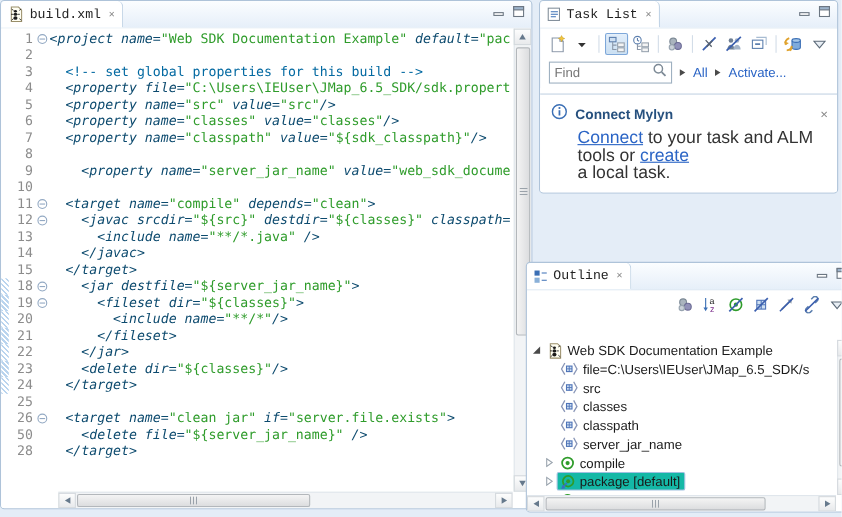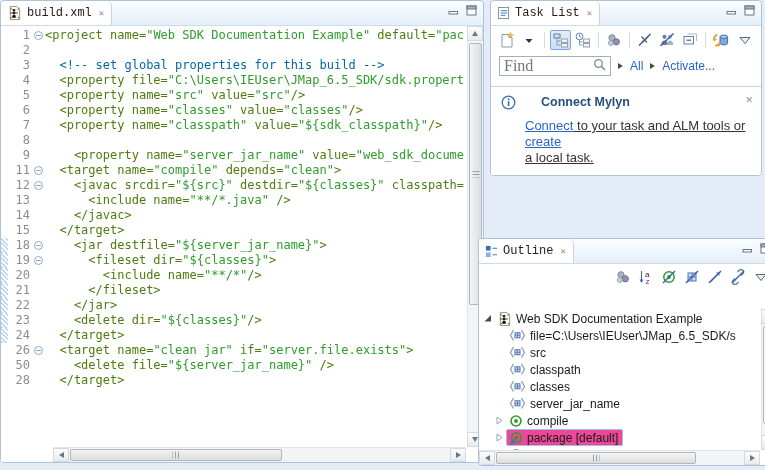--- a/index.html
+++ b/index.html
@@ -30,21 +30,21 @@
   .cl { display:flex; height:15px; }
   .rg { width:7px; flex:none; }
   .rg.hatch { background-image:repeating-linear-gradient(45deg,#b9d4ee 0 1.5px,#ffffff 1.5px 3.2px); }
   .ln { width:24px; flex:none; text-align:right; color:#8c8c8c; padding-right:2px; }
   .fd { width:13px; flex:none; display:flex; justify-content:center; }
   .fold-dot { width:9px; height:9px; border:1px solid #93a9c3; border-radius:50%; margin-top:3px;
               display:flex; align-items:center; justify-content:center; }
   .fold-dot::after { content:""; width:5px; height:1px; background:#93a9c3; }
   .cd { flex:1; white-space:pre; overflow:hidden; color:#000; }
   .cd.cur { background:#e9f3fd; }
-  .seg.m { color:#4d7c0f; }
+  .seg.m { color:#0c4a6e;font-style:italic; }
   .seg.s { color:#2f9c2b; }
   .seg.c { color:#0369a1; }
   .seg.sel { background:#3874d8; color:#fff; }
 
   
   .vscroll { position:absolute; top:0; right:0; bottom:15px; width:16px; background:#f2f4f6; border-left:1px solid #e0e6ec; }
   .hscroll { position:absolute; bottom:0; height:15px; background:#f2f4f6; border-top:1px solid #e0e6ec; }
   .editor-content .hscroll { left:52px; right:17px; }
   .outline-content .hscroll { left:0; right:17px; }
   .sb-btn { position:absolute; width:16px; height:15px; display:flex; align-items:center; justify-content:center;
@@ -68,46 +68,46 @@
           border:1px solid transparent; border-radius:2px; }
   .tbtn.pressed { border-color:#7da7d9; background:linear-gradient(#e2eefa,#cadff2); }
   .tsep { width:1px; height:16px; background:#d3dde8; margin:0 3px; flex:none; }
   .tspacer { flex:1; }
   .toolbar.right { justify-content:flex-end; height:26px; padding:2px 6px; }
 
   
   .findrow { flex:none; display:flex; align-items:center; gap:7px; padding:2px 8px 4px 8px; }
   .findbox { width:112px; height:20px; border:1px solid #9fb1c1; background:#fff;
              display:flex; align-items:center; padding:0 4px; }
-  .findbox input { border:0; outline:0; flex:1; min-width:0; font-size:16px; color:#1d4ed8;
-                   font-family:Liberation Serif, serif; background:transparent; }
+  .findbox input { border:0; outline:0; flex:1; min-width:0; font-size:12px; color:#1d4ed8;
+                   font-family:Liberation Sans, sans-serif; background:transparent; }
   .findbox input::placeholder { color:#777; }
   .link { color:#2a64c5; font-size:12px; text-decoration:none; }
   .mini-tri { width:0; height:0; border-top:3.5px solid transparent; border-bottom:3.5px solid transparent;
               border-left:5px solid #4a4a4a; }
 
   .tl-blank { flex:1; background:#fff; }
 
   
   .mylyn { flex:none; border-top:1px solid #c3d3e3; padding:8px 8px 9px 10px; background:#fff; }
-  .mylyn-head { display:flex; align-items:flex-start; gap:25px; }
+  .mylyn-head { display:flex; align-items:center; gap:7px; }
   .mylyn-title { font-size:12.5px; font-weight:bold; color:#26507e; flex:1; }
   .mylyn-close { font-size:9px; color:#8a8a8a; font-weight:bold; }
-  .mylyn-body { padding:4px 0 0 24px; font-size:13px; color:#333; line-height:16px;text-decoration:underline; }
+  .mylyn-body { padding:4px 0 0 24px; font-size:16px; color:#333; line-height:16px; }
   .mylyn-body a { color:#2a64c5; text-decoration:underline; }
 
   
   .outline-content { position:relative; flex:1;margin-top:19px; }
   .tree { position:absolute; left:0; top:0; right:17px; bottom:15px; overflow:hidden; padding-top:1px; font-size:12px; }
   .trow { display:flex; align-items:center; height:17px; padding-left:4px; }
   .trow .arrow { width:11px; flex:none; display:flex; align-items:center; }
   .trow.child { padding-left:16px; }
   .lblbox { display:flex; align-items:center; gap:4px; padding:0 4px 0 2px; height:17px;
             border:1px solid transparent; border-radius:2px; white-space:nowrap; }
-  .lblbox.sel { border-color:#9fc0e0; background:#ec4899; }
+  .lblbox.sel { border-color:#9fc0e0; background:#14b8a6; }
   .nicon { display:inline-flex; flex:none; }
   .lbl { color:#1a1a1a; }
 </style>
 </head>
 <body>
 
 <div class="root">
 
   <section class="part editor-part">
     <div class="tabbar">
@@ -191,20 +191,26 @@
             <span class="cd"></span>
           </div>
           <div class="cl">
             <span class="rg"></span>
             <span class="ln">9</span>
             <span class="fd"></span>
             <span class="cd"><span class="seg m">    &lt;property name=</span><span class="seg s">"server_jar_name"</span><span class="seg m"> value=</span><span class="seg s">"web_sdk_docume</span></span>
           </div>
           <div class="cl">
             <span class="rg"></span>
+            <span class="ln">10</span>
+            <span class="fd"></span>
+            <span class="cd"></span>
+          </div>
+          <div class="cl">
+            <span class="rg"></span>
             <span class="ln">11</span>
             <span class="fd">
               <span class="fold-dot"></span>
             </span>
             <span class="cd"><span class="seg m">  &lt;target name=</span><span class="seg s">"compile"</span><span class="seg m"> depends=</span><span class="seg s">"clean"</span><span class="seg m">&gt;</span></span>
           </div>
           <div class="cl">
             <span class="rg"></span>
             <span class="ln">12</span>
             <span class="fd">
@@ -268,20 +274,26 @@
             <span class="rg hatch"></span>
             <span class="ln">23</span>
             <span class="fd"></span>
             <span class="cd"><span class="seg m">    &lt;delete dir=</span><span class="seg s">"${classes}"</span><span class="seg m">/&gt;</span></span>
           </div>
           <div class="cl">
             <span class="rg hatch"></span>
             <span class="ln">24</span>
             <span class="fd"></span>
             <span class="cd"><span class="seg m">  &lt;/target&gt;</span></span>
+          </div>
+          <div class="cl">
+            <span class="rg"></span>
+            <span class="ln">25</span>
+            <span class="fd"></span>
+            <span class="cd"></span>
           </div>
           <div class="cl">
             <span class="rg"></span>
             <span class="ln">26</span>
             <span class="fd">
               <span class="fold-dot"></span>
             </span>
             <span class="cd"><span class="seg m">  &lt;target name=</span><span class="seg s">"clean jar"</span><span class="seg m"> if=</span><span class="seg s">"server.file.exists"</span><span class="seg m">&gt;</span></span>
           </div>
           <div class="cl">
@@ -624,35 +636,35 @@
             <span class="arrow"></span>
             <span class="lblbox">
               <span class="nicon">
                 <svg width="17" height="13">
                   <path d="M4.5 1L1.5 6.5l3 5" fill="none" stroke="#8a97b8" stroke-width="1.2"></path>
                   <path d="M12.5 1l3 5.5-3 5" fill="none" stroke="#8a97b8" stroke-width="1.2"></path>
                   <rect x="6" y="3.8" width="5" height="5" fill="#cfe0f2" stroke="#4f74b8"></rect>
                   <path d="M6 6.3h5M8.5 3.8v5" stroke="#4f74b8" stroke-width=".8" fill="none"></path>
                 </svg>
               </span>
-              <span class="lbl">classpath</span>
+              <span class="lbl">classes</span>
             </span>
           </div>
           <div class="trow child">
             <span class="arrow"></span>
             <span class="lblbox">
               <span class="nicon">
                 <svg width="17" height="13">
                   <path d="M4.5 1L1.5 6.5l3 5" fill="none" stroke="#8a97b8" stroke-width="1.2"></path>
                   <path d="M12.5 1l3 5.5-3 5" fill="none" stroke="#8a97b8" stroke-width="1.2"></path>
                   <rect x="6" y="3.8" width="5" height="5" fill="#cfe0f2" stroke="#4f74b8"></rect>
                   <path d="M6 6.3h5M8.5 3.8v5" stroke="#4f74b8" stroke-width=".8" fill="none"></path>
                 </svg>
               </span>
-              <span class="lbl">classes</span>
+              <span class="lbl">classpath</span>
             </span>
           </div>
           <div class="trow child">
             <span class="arrow"></span>
             <span class="lblbox">
               <span class="nicon">
                 <svg width="17" height="13">
                   <path d="M4.5 1L1.5 6.5l3 5" fill="none" stroke="#8a97b8" stroke-width="1.2"></path>
                   <path d="M12.5 1l3 5.5-3 5" fill="none" stroke="#8a97b8" stroke-width="1.2"></path>
                   <rect x="6" y="3.8" width="5" height="5" fill="#cfe0f2" stroke="#4f74b8"></rect>

